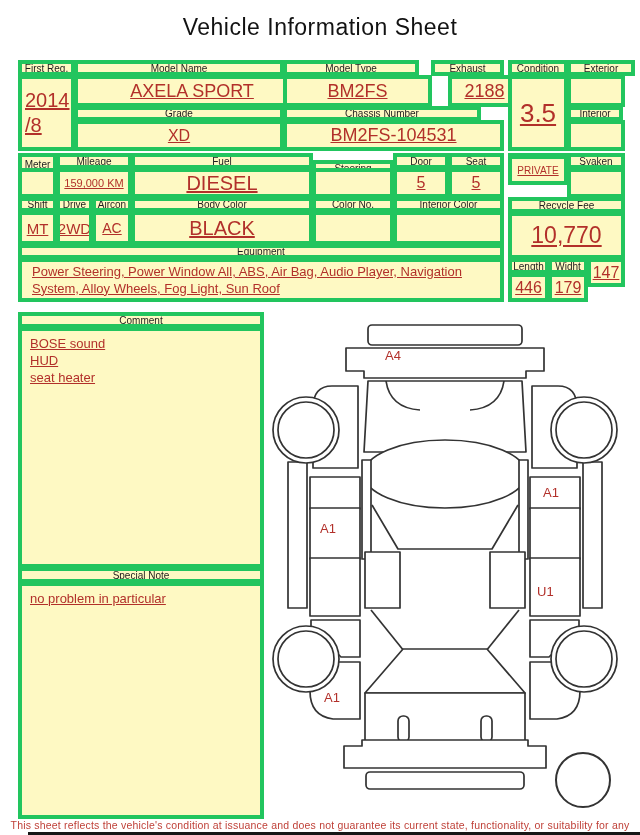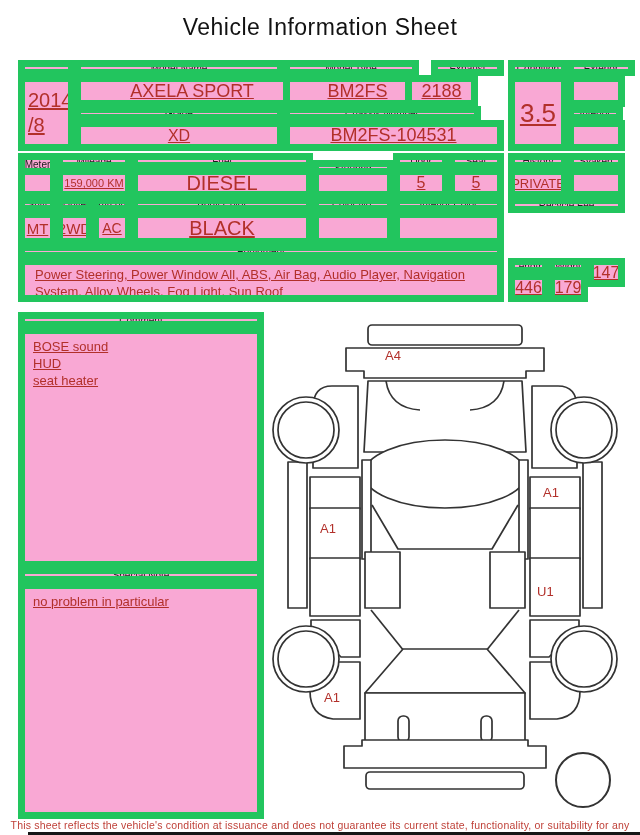--- a/index.html
+++ b/index.html
@@ -6,21 +6,21 @@
   html,body { background:#ffffff; }
   .sheet {
     position:relative; width:640px; height:835px; background:#ffffff;
     font-family:"Liberation Sans", sans-serif; overflow:hidden;
   }
   .title {
     position:absolute; left:0; top:14px; width:640px; text-align:center;
     font-size:23px; font-weight:500; letter-spacing:0.5px; color:#121212;
   }
   .cell {
-    position:absolute; border:7px solid #22c55e; background:#f9a8d4;
+    position:absolute; border:4px solid #22c55e; background:#fef9c3;
     display:flex; align-items:center; justify-content:center;
     overflow:hidden;
   }
   .hdr { font-size:10px; color:#1d1d1d; }
   .val { color:#b2302a;text-decoration:underline; }
   .left-top { align-items:flex-start; justify-content:flex-start; text-align:left; }
   .footer {
     position:absolute; left:0; top:819px; width:640px; text-align:center;
     font-size:10.5px; color:#bf4038; letter-spacing:0.2px;
   }
@@ -43,21 +43,21 @@
   </div>
 
   <div class="cell hdr" style="left:74px;top:60px;width:210px;height:16px">Model Name</div>
   <div class="cell val" style="left:74px;top:75px;width:236px;height:32px;font-size:18px">AXELA SPORT</div>
   <div class="cell hdr" style="left:74px;top:106px;width:210px;height:15px">Grade</div>
   <div class="cell val" style="left:74px;top:120px;width:210px;height:31px;font-size:16px">XD</div>
 
   <div class="cell hdr" style="left:283px;top:60px;width:136px;height:16px">Model Type</div>
   <div class="cell val" style="left:283px;top:75px;width:149px;height:32px;font-size:18px">BM2FS</div>
   <div class="cell hdr" style="left:431px;top:60px;width:73px;height:16px">Exhaust</div>
-  <div class="cell val" style="left:405px;top:75px;width:73px;height:32px;font-size:18px">2188</div>
+  <div class="cell val" style="left:448px;top:75px;width:73px;height:32px;font-size:18px">2188</div>
   <div class="cell hdr" style="left:283px;top:106px;width:198px;height:15px">Chassis Number</div>
   <div class="cell val" style="left:283px;top:120px;width:221px;height:31px;font-size:18px">BM2FS-104531</div>
 
   <div class="cell hdr" style="left:508px;top:60px;width:60px;height:16px">Condition</div>
   <div class="cell val" style="left:508px;top:75px;width:60px;height:76px;font-size:26px">3.5</div>
   <div class="cell hdr" style="left:567px;top:60px;width:68px;height:16px">Exterior</div>
   <div class="cell val" style="left:567px;top:75px;width:58px;height:32px;font-size:14px"></div>
   <div class="cell hdr" style="left:567px;top:106px;width:56px;height:15px">Interior</div>
   <div class="cell val" style="left:567px;top:120px;width:58px;height:31px;font-size:14px"></div>
 
@@ -84,24 +84,25 @@
   <div class="cell val" style="left:131px;top:211px;width:182px;height:34px;font-size:20px">BLACK</div>
   <div class="cell hdr" style="left:312px;top:197px;width:82px;height:15px">Color No.</div>
   <div class="cell val" style="left:312px;top:211px;width:82px;height:34px;font-size:14px"></div>
   <div class="cell hdr" style="left:393px;top:197px;width:111px;height:15px">Interior Color</div>
   <div class="cell val" style="left:393px;top:211px;width:111px;height:34px;font-size:14px"></div>
 
   <div class="cell hdr" style="left:18px;top:244px;width:486px;height:15px">Equipment</div>
   <div class="cell val left-top" style="left:18px;top:258px;width:486px;height:44px;font-size:13px;line-height:1.3;padding:2px 10px">Power Steering, Power Window  All, ABS, Air Bag, Audio Player, Navigation System, Alloy Wheels, Fog Light, Sun Roof</div>
 
   <div class="cell hdr" style="left:508px;top:153px;width:60px;height:16px">History</div>
-  <div class="cell val" style="left:508px;top:168px;width:60px;height:30px;font-size:13px">PRIVATE</div>
+  <div class="cell val" style="left:508px;top:155px;width:60px;height:30px;font-size:10px">PRIVATE</div>
   <div class="cell hdr" style="left:567px;top:153px;width:58px;height:16px">Syaken</div>
   <div class="cell val" style="left:567px;top:168px;width:58px;height:30px;font-size:12px"></div>
   <div class="cell hdr" style="left:508px;top:197px;width:117px;height:16px">Recycle Fee</div>
+  <div class="cell val" style="left:508px;top:212px;width:117px;height:47px;font-size:23px">10,770</div>
 
   <div class="cell hdr" style="left:508px;top:258px;width:41px;height:16px">Length</div>
   <div class="cell val" style="left:508px;top:273px;width:41px;height:29px;font-size:16px">446</div>
   <div class="cell hdr" style="left:548px;top:258px;width:40px;height:16px">Widht</div>
   <div class="cell val" style="left:548px;top:273px;width:40px;height:29px;font-size:16px">179</div>
   <div class="cell hdr" style="left:587px;top:258px;width:38px;height:16px">Height</div>
   <div class="cell val" style="left:587px;top:258px;width:38px;height:29px;font-size:16px">147</div>
 
   <div class="cell hdr" style="left:18px;top:312px;width:246px;height:16px">Comment</div>
   <div class="cell val left-top" style="left:18px;top:327px;width:246px;height:241px;font-size:13px;line-height:1.3;padding:5px 8px">

